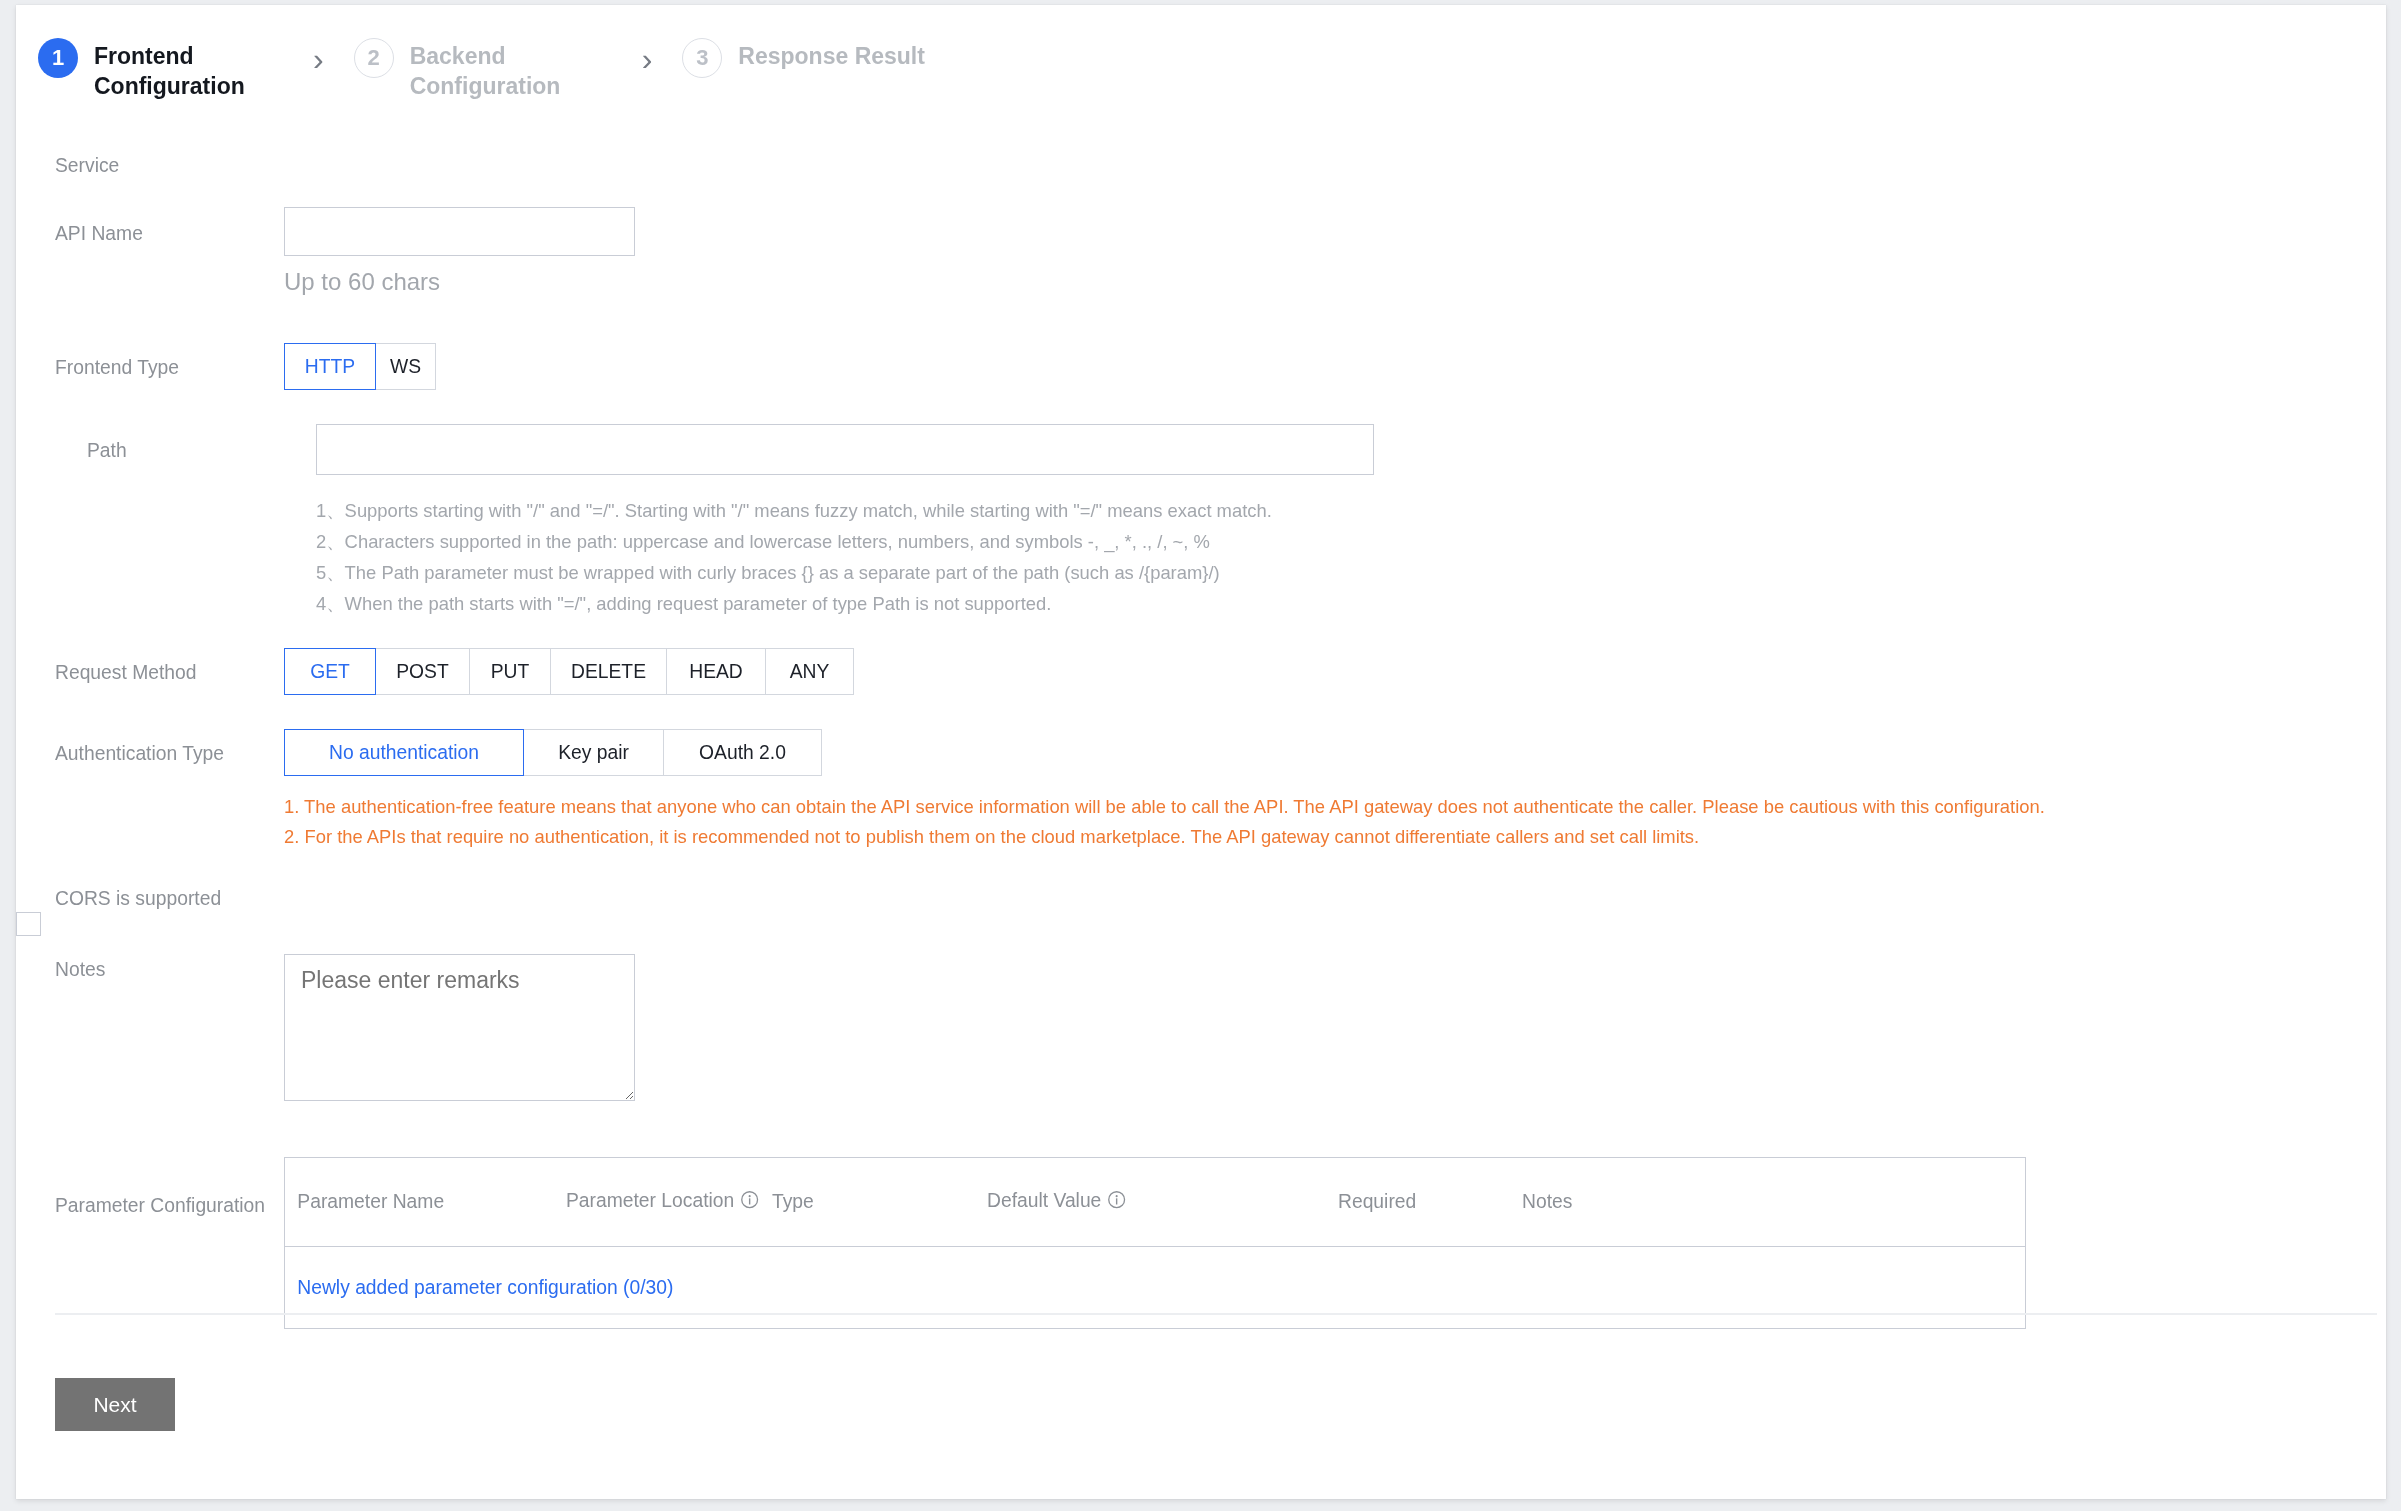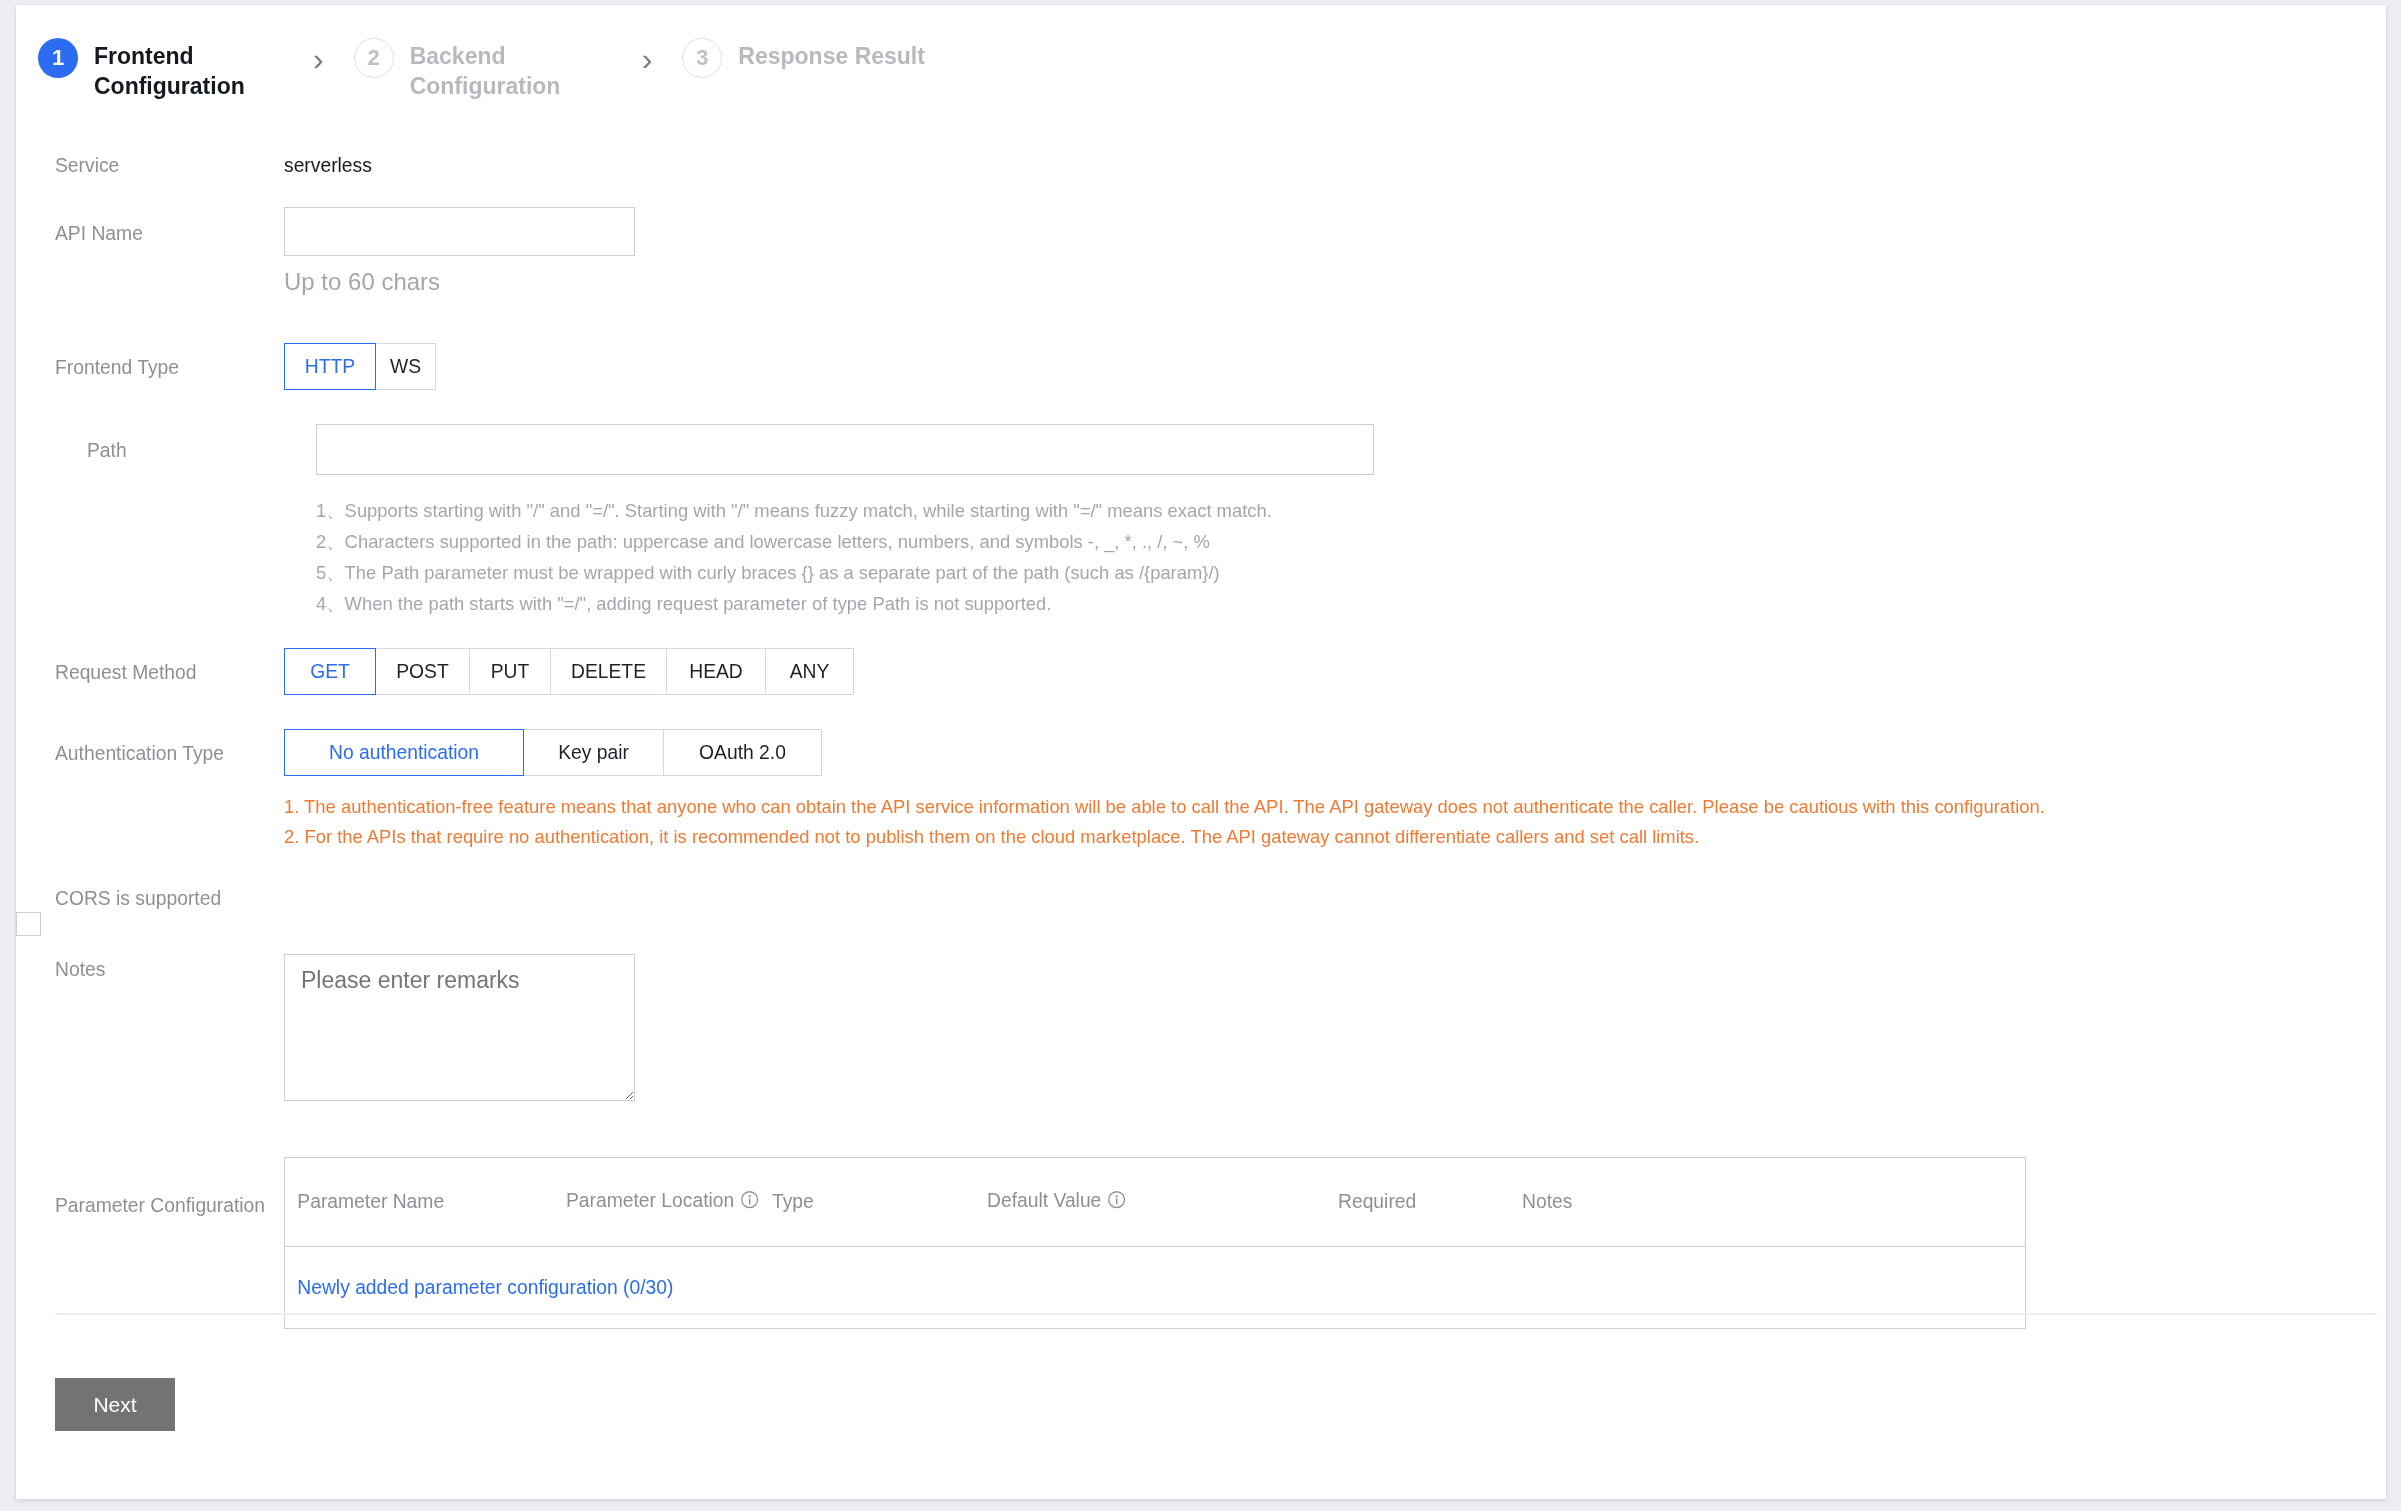--- a/index.html
+++ b/index.html
@@ -274,25 +274,22 @@
 
     <div class="step step-3">
       <div class="step-circle inactive">3</div>
       <div class="step-label inactive">Response Result</div>
     </div>
 
   </div>
 
   <div class="form">
 
-    <div class="row" style="height:53px;">
+    <div class="row" style="height:53px;flex-direction:column;">
       <div class="lbl">Service</div>
-      <div class="ctl">
-        <div class="static-val">serverless</div>
-      </div>
     </div>
 
     <div class="row" style="height:136px;">
       <div class="lbl" style="padding-top:15px;">API Name</div>
       <div class="ctl">
         <input class="text-input" type="text" placeholder="" style="">
         <div class="hint">Up to 60 chars</div>
       </div>
     </div>
 

